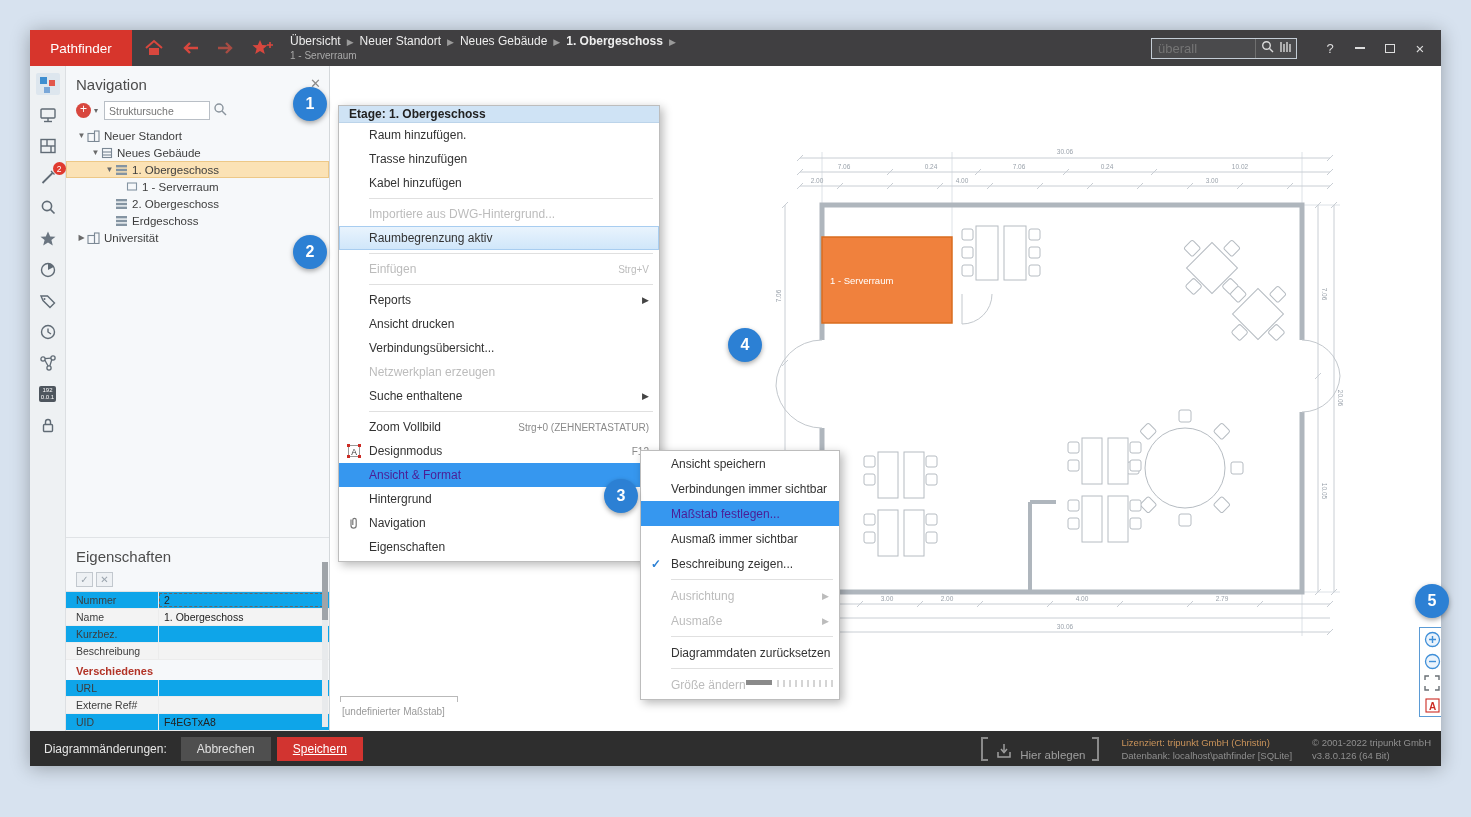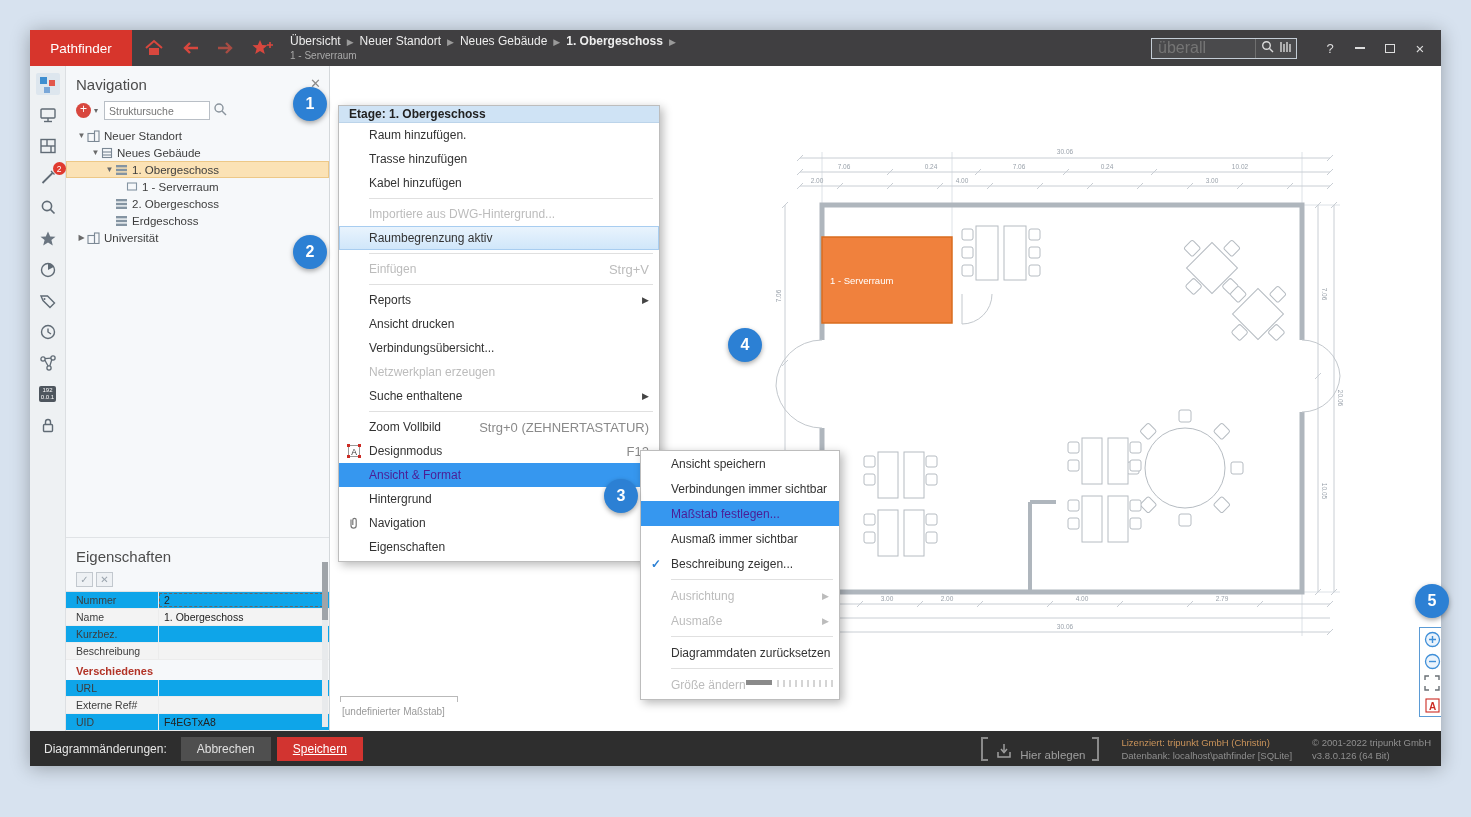--- a/index.html
+++ b/index.html
@@ -14,21 +14,21 @@
              display:flex; align-items:center; justify-content:center; cursor:pointer; }
   .tb-ico { width:28px; height:28px; margin-left:8px; display:flex; align-items:center; justify-content:center; }
   .breadcrumb { margin-left:14px; line-height:1.3; }
   .crumbs { font-size:12px; color:#ededed; white-space:nowrap; }
   .crumbs .sep { color:#9a9a9a; font-size:9px; margin:0 6px; }
   .crumbs .current { font-weight:bold; }
   .crumb-sub { font-size:10px; color:#a9a9a9; }
   .search-box { margin-left:auto; width:146px; height:21px; border:1px solid #c4cdd6; background:#4a4a4c;
                 display:flex; align-items:center; }
   .search-input { flex:1; min-width:0; background:transparent; border:0; outline:none; color:#cfcfcf;
-                  font-size:16px; padding:0 6px; font-family:"Liberation Sans",sans-serif; }
+                  font-size:13px; padding:0 6px; font-family:"Liberation Sans",sans-serif; }
   .search-icons { display:flex; align-items:center; gap:5px; padding:0 5px; height:100%; border-left:1px solid #6f6f6f; }
   .win-controls { display:flex; align-items:center; margin:0 6px 0 18px; }
   .wc { width:30px; height:26px; display:flex; align-items:center; justify-content:center; color:#ddd;
         font-size:13px; cursor:pointer; }
   .min-line { width:10px; height:2px; background:#ddd; display:inline-block; }
   .max-box { width:10px; height:9px; border:1.5px solid #ddd; display:inline-block; }
   .close-x { font-size:15px; }
 
   
   .main { flex:1; display:flex; min-height:0; }
@@ -88,21 +88,21 @@
   .menu { position:absolute; background:#fff; border:1px solid #bdbdbd; box-shadow:3px 3px 9px rgba(0,0,0,.28);
           font-size:12px; color:#333; padding-bottom:2px; }
   .menu1 { left:338px; top:105px; width:322px; z-index:40; }
   .menu2 { left:640px; top:450px; width:200px; z-index:41; }
   .menu-header { height:17px; background:#cfe3f5; border-bottom:1px solid #bcd4ea; font-weight:bold;
                  color:#222; display:flex; align-items:center; padding-left:10px; }
   .mi { height:24px; display:flex; align-items:center; padding-right:10px; cursor:pointer; }
   .menu2 .mi { height:25px; }
   .mi-ico { flex:0 0 30px; display:flex; align-items:center; justify-content:center; }
   .mi-label { white-space:nowrap; }
-  .mi-sc { margin-left:auto; color:#8a8a8a; font-size:13px; white-space:nowrap; }
+  .mi-sc { margin-left:auto; color:#8a8a8a; font-size:10px; white-space:nowrap; }
   .mi-arr { margin-left:auto; color:#444; font-size:9px; }
   .mi.disabled .mi-label, .mi.disabled .mi-sc, .mi.disabled .mi-arr { color:#bcbcbc; }
   .mi.hl-light { background:linear-gradient(#eaf4fd,#cfe6fa); box-shadow:inset 0 0 0 1px #a8cdf0; }
   .mi.hl-strong { background:#3697ef; }
   .mi.hl-strong .mi-label, .mi.hl-strong .mi-arr { color:#4c1d95; }
   .menu-sep { height:1px; background:#e0e0e0; margin:3px 6px 3px 30px; }
   .check-glyph { color:#2c80d4; font-weight:bold; font-size:12px; }
 
   
   .num-badge { position:absolute; width:34px; height:34px; border-radius:50%; background:#2c80d4; color:#fff;

